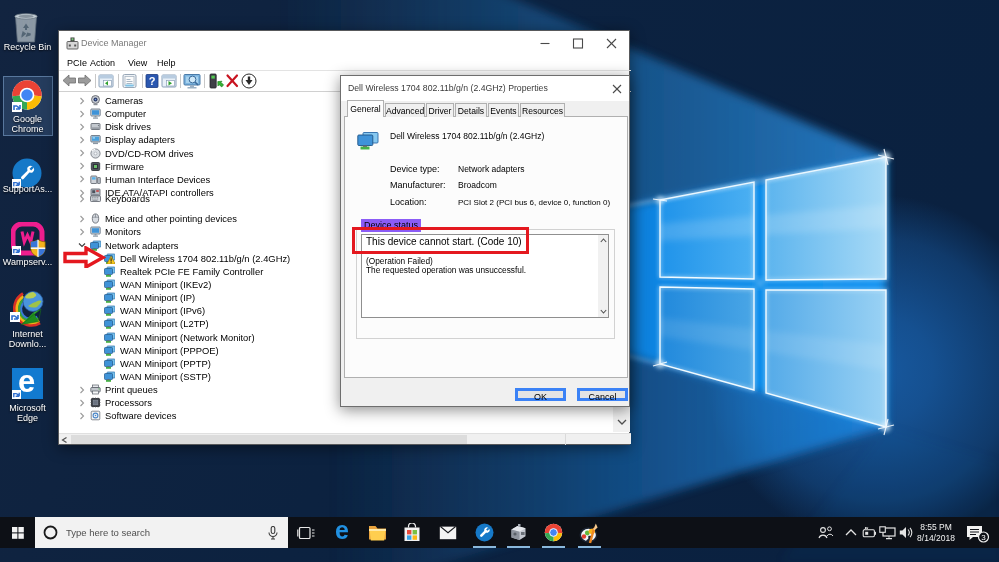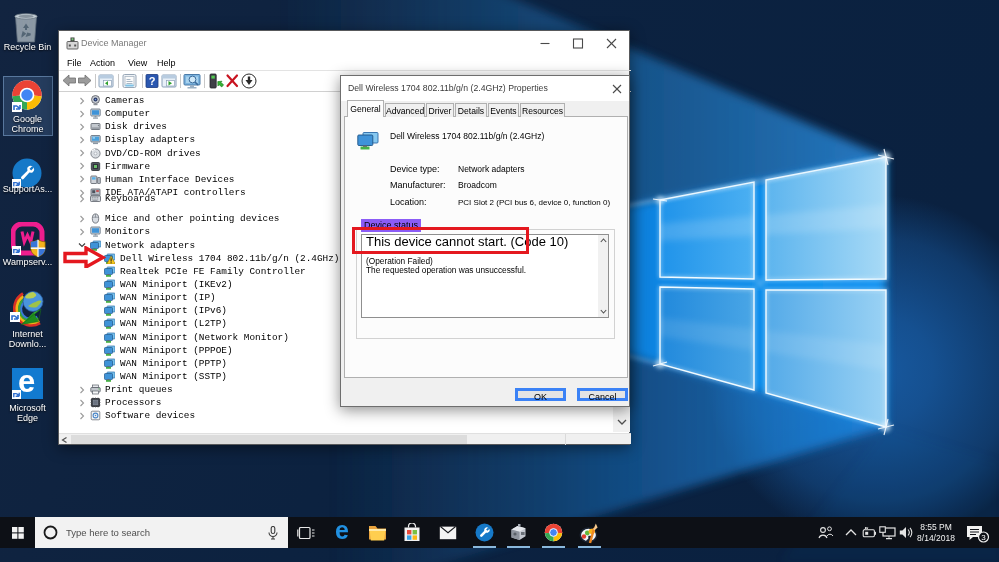--- a/index.html
+++ b/index.html
@@ -1,20 +1,20 @@
 <!DOCTYPE html>
 <html><head>
 <meta charset="utf-8">
 <style>
   * { margin:0; padding:0; box-sizing:border-box; }
   html,body { width:999px; height:562px; overflow:hidden; background:#0a1728; }
   body { font-family:"Liberation Sans", sans-serif; position:relative; }
   .abs { position:absolute; }
   .lbl { position:absolute; color:#fff; font-size:9px; text-align:center; text-shadow:0 1px 2px rgba(0,0,0,.9); line-height:9.5px; }
-  .tv { position:absolute; left:0; width:553px; height:13px; font-size:9.4px;font-family:Liberation Mono, monospace; }
+  .tv { position:absolute; left:0; width:553px; height:13px; font-size:9.4px; }
   .tv .ch { position:absolute; left:19px; top:2.5px; }
   .tv .ic { position:absolute; left:31px; top:1px; }
   .tv .ic2 { position:absolute; left:45px; top:1px; }
   .tv .tx { position:absolute; left:46px; top:0; line-height:13px; white-space:nowrap; }
   .tv .tx2 { position:absolute; left:61px; top:0; line-height:13px; white-space:nowrap; }
   .tab { position:absolute; top:27px; height:14px; line-height:14px; text-align:center; background:#f0f0f0; border:1px solid #b0b0b0; border-bottom:none; font-size:8.6px; }
   .tab.on { top:24px; height:17px; line-height:16px; background:#fcfcfc; z-index:2; }
   .btn { position:absolute; top:312px; width:51px; height:13px; line-height:12px; text-align:center; background:#e4e4e4; border:3px solid #3b82f6; font-size:9px; }
 </style>
 </head>
@@ -315,21 +315,21 @@
       <rect x="8.2" y="7.5" width="2" height="2" fill="#555"></rect>
  </svg>
  <div class="abs" style="left:22px;top:0px;height:25px;line-height:25px;color:#7a7a7a;">Device Manager</div>
  <svg class="abs" style="left:470px;top:0px;" width="100" height="25" viewBox="0 0 100 25">
   <line x1="11.5" y1="12.5" x2="20.5" y2="12.5" stroke="#4a4a4a" stroke-width="1.1"></line>
   <rect x="44.5" y="8" width="9" height="9" fill="none" stroke="#4a4a4a" stroke-width="1.1"></rect>
   <line x1="78" y1="8" x2="87" y2="17" stroke="#4a4a4a" stroke-width="1.1"></line>
   <line x1="87" y1="8" x2="78" y2="17" stroke="#4a4a4a" stroke-width="1.1"></line>
  </svg>
 
- <div class="abs" style="left:8px;top:25px;height:14px;line-height:14px;">File</div>
+ <div class="abs" style="left:8px;top:25px;height:14px;line-height:14px;">PCIe</div>
  <div class="abs" style="left:31px;top:25px;height:14px;line-height:14px;">Action</div>
  <div class="abs" style="left:69px;top:25px;height:14px;line-height:14px;">View</div>
  <div class="abs" style="left:98px;top:25px;height:14px;line-height:14px;">Help</div>
 
  <svg class="abs" style="left:0px;top:39px;" width="572" height="22" viewBox="0 0 572 22">
   <line x1="0" y1="0.5" x2="572" y2="0.5" stroke="#e3e3e3"></line>
   <line x1="0" y1="21.5" x2="572" y2="21.5" stroke="#d0d0d0"></line>
   <g>
    <polygon points="4,10.5 10,5 10,8 16.5,8 16.5,13 10,13 10,16" fill="#9b9b9b" stroke="#6f6f6f" stroke-width="0.8"></polygon>
    <polygon points="32,10.5 26,5 26,8 19.5,8 19.5,13 26,13 26,16" fill="#9b9b9b" stroke="#6f6f6f" stroke-width="0.8"></polygon>
@@ -626,21 +626,21 @@
  <div class="abs" style="left:117px;top:86.5px;height:13px;line-height:13px;font-size:8.5px;">Network adapters</div>
  <div class="abs" style="left:49px;top:102.5px;height:13px;line-height:13px;">Manufacturer:</div>
  <div class="abs" style="left:117px;top:102.5px;height:13px;line-height:13px;font-size:8.5px;">Broadcom</div>
  <div class="abs" style="left:49px;top:119.5px;height:13px;line-height:13px;">Location:</div>
  <div class="abs" style="left:117px;top:119.5px;height:13px;line-height:13px;white-space:nowrap;font-size:8px;">PCI Slot 2 (PCI bus 6, device 0, function 0)</div>
 
  <div class="abs" style="left:15px;top:153px;width:259px;height:110px;border:1px solid #d2d2d2;"></div>
  <div class="abs" style="left:20px;top:143px;height:13px;line-height:13px;background:#8b5cf6;padding:0 3px;">Device status</div>
 
  <div class="abs" style="left:20px;top:158px;width:248px;height:84px;background:#fff;border:1px solid #8f8f8f;"></div>
- <div class="abs" style="left:25px;top:160px;height:12px;line-height:12px;white-space:nowrap;font-size:13px;">This device cannot start. (Code 10)</div>
+ <div class="abs" style="left:25px;top:160px;height:12px;line-height:12px;white-space:nowrap;font-size:10px;">This device cannot start. (Code 10)</div>
  <div class="abs" style="left:25px;top:179px;height:12px;line-height:12px;white-space:nowrap;font-size:8.3px;">(Operation Failed)</div>
  <div class="abs" style="left:25px;top:188px;height:12px;line-height:12px;white-space:nowrap;font-size:8.3px;">The requested operation was unsuccessful.</div>
  <div class="abs" style="left:257px;top:159px;width:10px;height:82px;background:#f1f1f1;">
   <svg class="abs" style="left:1.5px;top:3px;" width="7" height="5" viewBox="0 0 7 5">
         <polyline points="0.8,4 3.5,1 6.2,4" fill="none" stroke="#505050" stroke-width="1.1"></polyline>
       </svg>
   <svg class="abs" style="left:1.5px;top:74px;" width="7" height="5" viewBox="0 0 7 5">
         <polyline points="0.8,1 3.5,4 6.2,1" fill="none" stroke="#505050" stroke-width="1.1"></polyline>
       </svg>
  </div>

